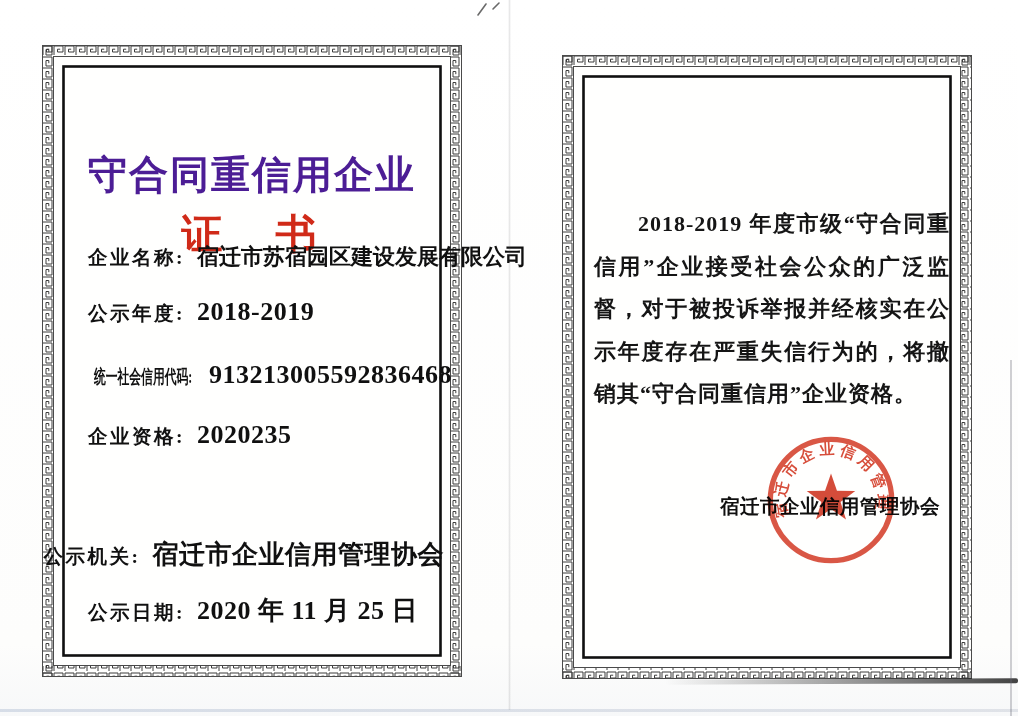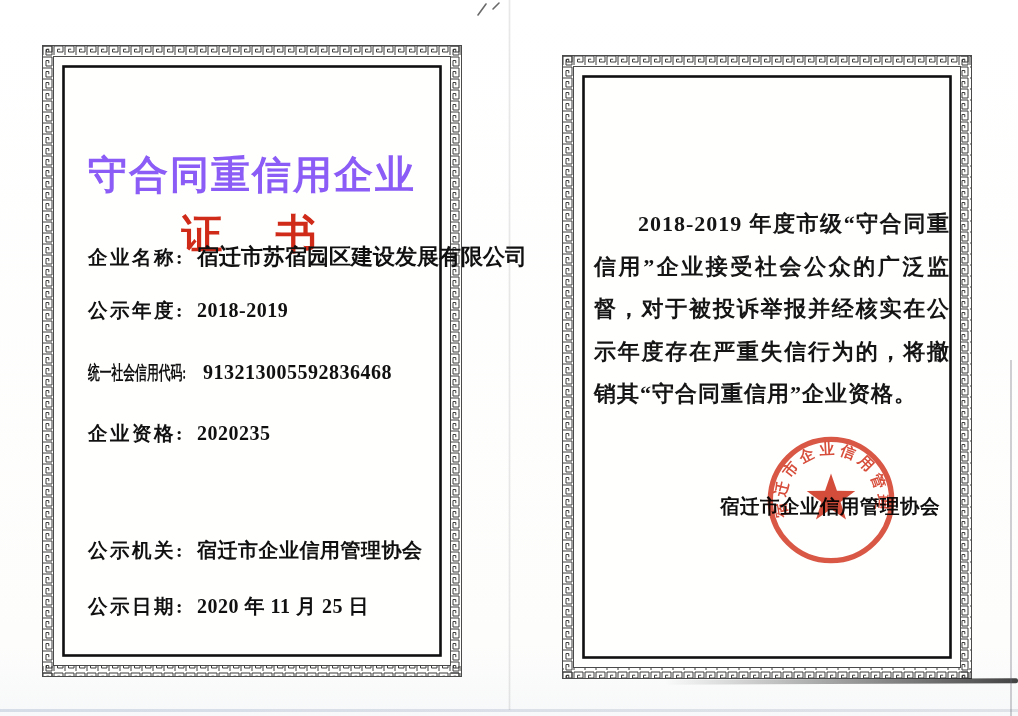--- a/index.html
+++ b/index.html
@@ -19,44 +19,44 @@
   .page.right { left: 562px; top: 55px; width: 410px; height: 624px; }
   .frame { position: absolute; left: 0; top: 0; }
 
   .content { position: absolute; inset: 0; }
 
   
   .cert-title {
     position: absolute; left: 0; right: 0; top: 103px;
     text-align: center;
     font-size: 39px; font-weight: bold; letter-spacing: 2px;
-    color: #8b5cf6;
+    color: #4c1d95;
   }
   .cert-subtitle {
     position: absolute; left: 0; right: 0; top: 162px;
     text-align: center;
     font-size: 41px; font-weight: bold; letter-spacing: 6px;
     color: #d02a18;
   }
   .field-row {
     position: absolute; left: 46px; right: 18px;
     display: flex; align-items: baseline; gap: 12px;
     white-space: nowrap;
   }
   .flabel { font-size: 19.5px; font-weight: bold; letter-spacing: 2.5px; color: #111; }
-  .flabel.cond { width: 103px; letter-spacing: 0; display: inline-block; }
+  .flabel.cond { width: 103px; letter-spacing: 0; display: inline-block; margin-left: 6px; }
   .flabel.cond .flabel-in {
     display: inline-block; font-size: 19px; letter-spacing: 0;
     transform: scaleX(0.62); transform-origin: left center; white-space: nowrap;
   }
-  .fvalue { font-size: 20px; font-weight: bold; letter-spacing: 0.5px; color: #101010; }
+  .fvalue { font-size: 26px; font-weight: bold; letter-spacing: 0.5px; color: #101010; }
   .fvalue.tight { font-size: 22px; letter-spacing: 0; }
 
   .row-0 { top: 197px; } .row-1 { top: 252px; } .row-2 { top: 315px; }
-  .row-3 { top: 375px; } .row-4 { top: 433px; } .row-5 { top: 492px; }
+  .row-3 { top: 375px; } .row-4 { top: 433px; } .row-5 { top: 492px; justify-content: flex-end; }
   .row-6 { top: 548px; }
 
   
   .statement {
     position: absolute; left: 32px; top: 148px; width: 356px;
     font-size: 22px; font-weight: bold; line-height: 42.5px;
     text-align: justify; text-indent: 2em; color: #151515;
     letter-spacing: 1px;
   }
   .issuer-line {

